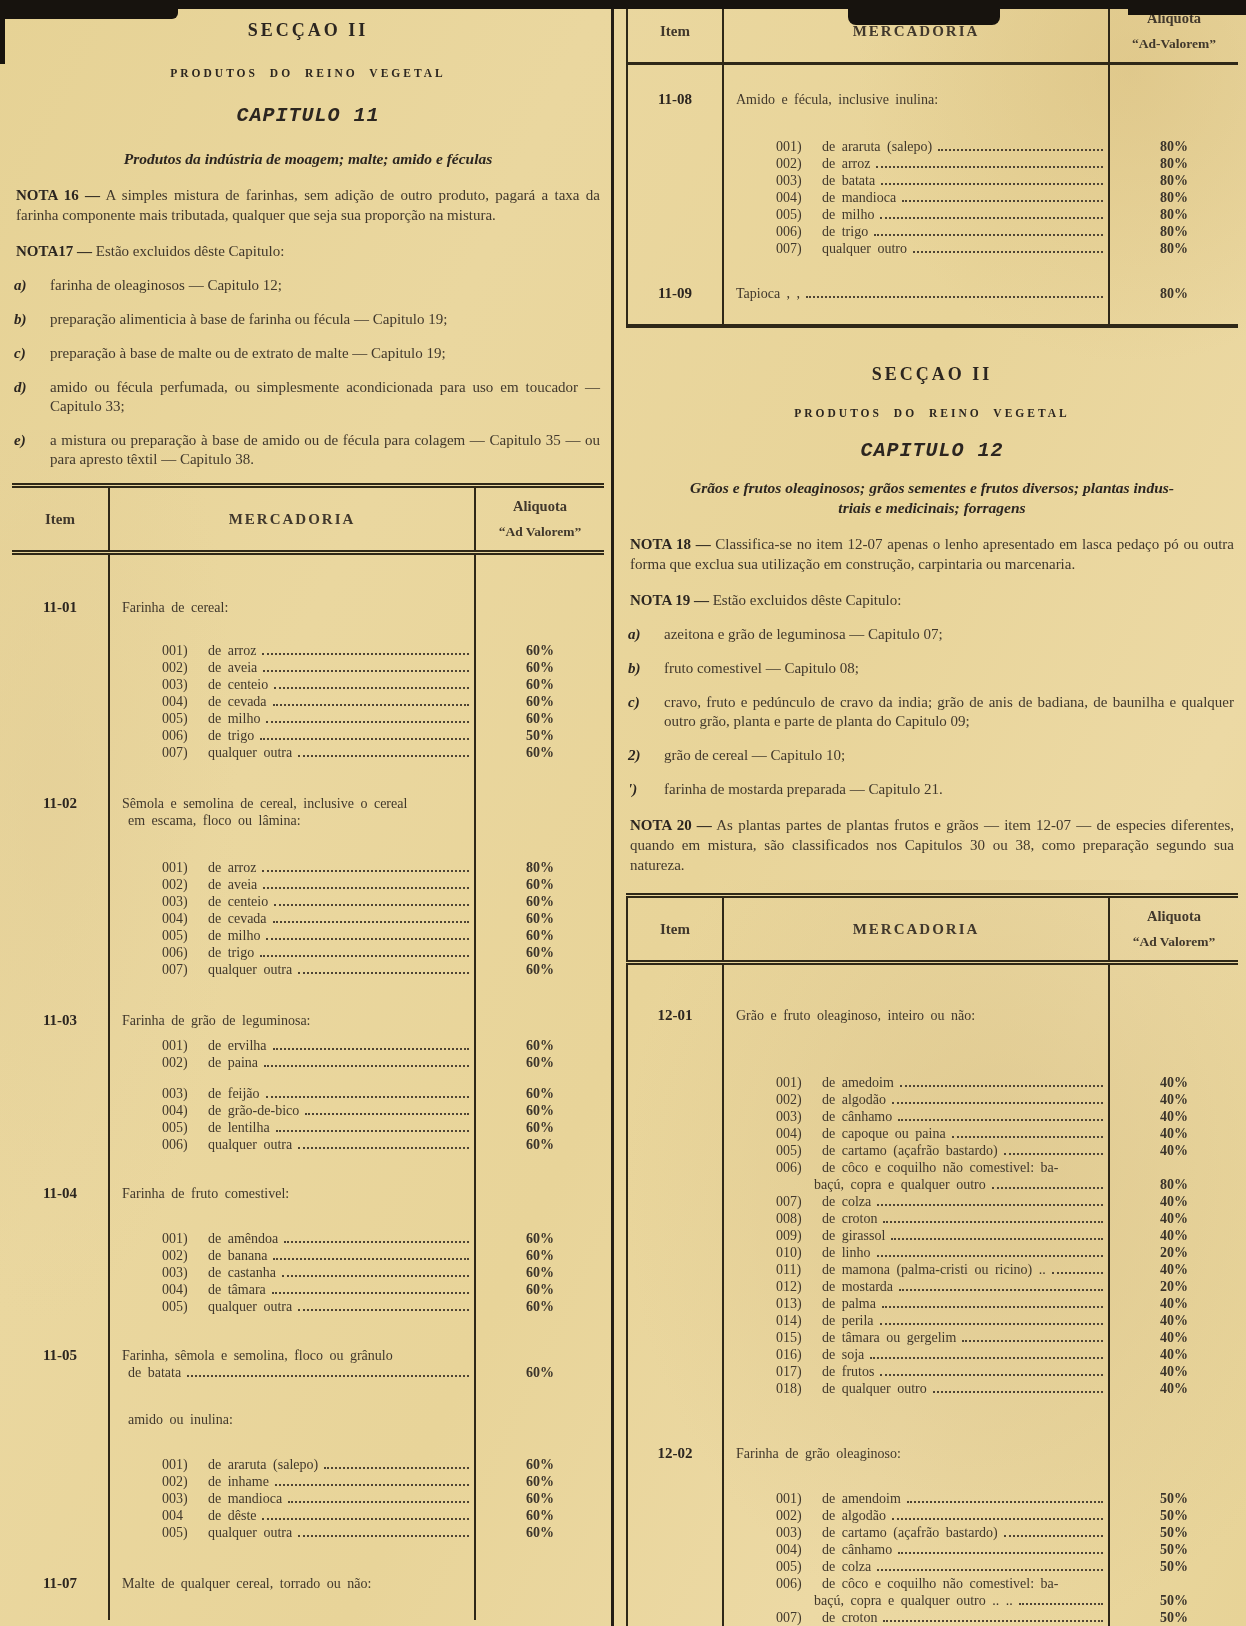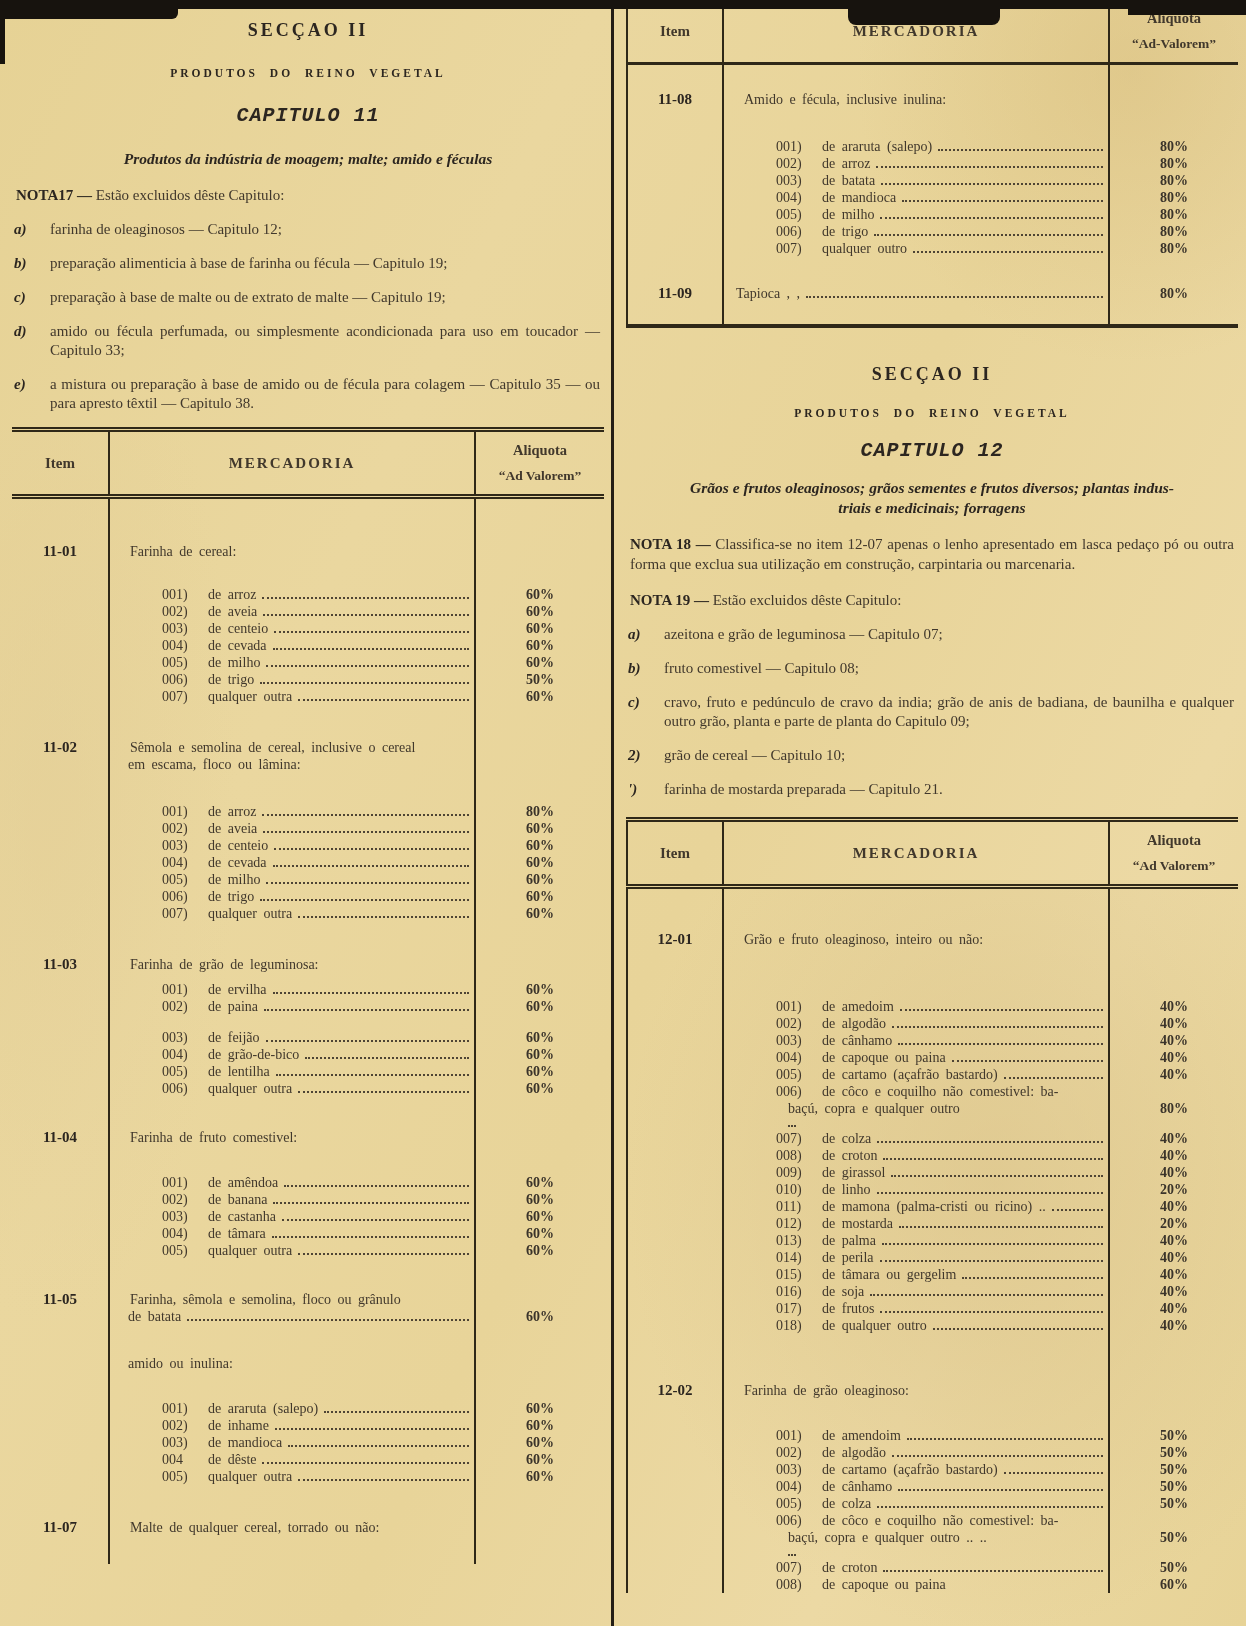--- a/index.html
+++ b/index.html
@@ -44,42 +44,43 @@
   .t2 .t-head{border-top:none;border-bottom:3px solid var(--rule);}
   .t-head .cell-item{display:flex;align-items:center;justify-content:center;font-weight:bold;font-size:15px;}
   .t-head .cell-mid{display:flex;align-items:center;justify-content:center;font-weight:bold;font-size:15px;letter-spacing:2px;min-height:62px;}
   .t-head .cell-pct{display:flex;flex-direction:column;align-items:center;justify-content:center;gap:9px;}
   .t-head .al1{font-size:14.5px;font-weight:bold;}
   .t-head .al2{font-size:13.5px;font-weight:bold;}
   .trow .cell-item{font-weight:bold;font-size:15px;color:var(--ink-dark);text-align:center;line-height:17px;}
   .trow .cell-mid{font-size:14px;line-height:17px;}
   .trow .cell-pct{font-size:14px;font-weight:bold;color:#3a332a;text-align:center;line-height:17px;}
   .line{display:flex;align-items:baseline;padding-right:2px;}
-  .ind-d{padding-left:20px;} .ind-dc,.ind-dcp{padding-left:18px;} .ind-dp{padding-left:12px;}
-  .ind-e,.ind-e2{padding-left:52px;} .ind-ec{padding-left:58px;flex-direction:column;}
+  .ind-d{padding-left:12px;} .ind-dc,.ind-dcp{padding-left:18px;} .ind-dp{padding-left:12px;}
+  .ind-e,.ind-e2{padding-left:52px;} .ind-ec{padding-left:90px;}
   .code{flex:0 0 46px;}
   .txt{white-space:nowrap;word-spacing:3px;}
   .lead{flex:1 1 8px;border-bottom:2px dotted #4e4434;margin:0 3px 3px 6px;min-width:8px;}
   .t2{border-bottom:4px solid var(--rule);}
   .gap{min-height:0;}
 </style>
 </head>
 <body>
 
 <div class="page">
   <div class="stain s1"></div>
   <div class="stain s2"></div>
   <div class="stain s3"></div>
   <div class="divider"></div>
 
   <div class="col left">
     <div class="c-head sec-title">SECÇAO II</div>
     <div class="c-head sec-sub">PRODUTOS DO REINO VEGETAL</div>
     <div class="c-head chap">CAPITULO 11</div>
     <div class="c-head chap-title">Produtos da indústria de moagem; malte; amido e féculas</div>
+    <p class="note"><span class="nlab">NOTA 16 —</span> <span>A simples mistura de farinhas, sem adição de outro produto, pagará a taxa da farinha componente mais tributada, qualquer que seja sua proporção na mistura.</span></p>
     <p class="note"><span class="nlab">NOTA17 —</span> <span>Estão excluidos dêste Capitulo:</span></p>
     <div class="exc">
         <span class="lab">a)</span>
         <span class="etx">farinha de oleaginosos — Capitulo 12;</span>
       </div>
     <div class="exc">
         <span class="lab">b)</span>
         <span class="etx">preparação alimenticia à base de farinha ou fécula — Capitulo 19;</span>
       </div>
     <div class="exc">
@@ -737,20 +738,21 @@
         <span class="etx">cravo, fruto e pedúnculo de cravo da india; grão de anis de badiana, de baunilha e qualquer outro grão, planta e parte de planta do Capitulo 09;</span>
       </div>
     <div class="exc">
         <span class="lab">2)</span>
         <span class="etx">grão de cereal — Capitulo 10;</span>
       </div>
     <div class="exc">
         <span class="lab">')</span>
         <span class="etx">farinha de mostarda preparada — Capitulo 21.</span>
       </div>
+    <p class="note"><span class="nlab">NOTA 20 —</span> <span>As plantas partes de plantas frutos e grãos — item 12-07 — de especies diferentes, quando em mistura, são classificados nos Capitulos 30 ou 38, como preparação segundo sua natureza.</span></p>
     <div id="table3" class="tariff-table t3" style="margin-top:18px;">
         <div class="t-head row">
           <div class="cell-item">Item</div>
           <div class="cell-mid">MERCADORIA</div>
           <div class="cell-pct">
             <div class="al1">Aliquota</div>
             <div class="al2">“Ad Valorem”</div>
           </div>
         </div>
         <div class="trow row gap" style="height: 42px;">

